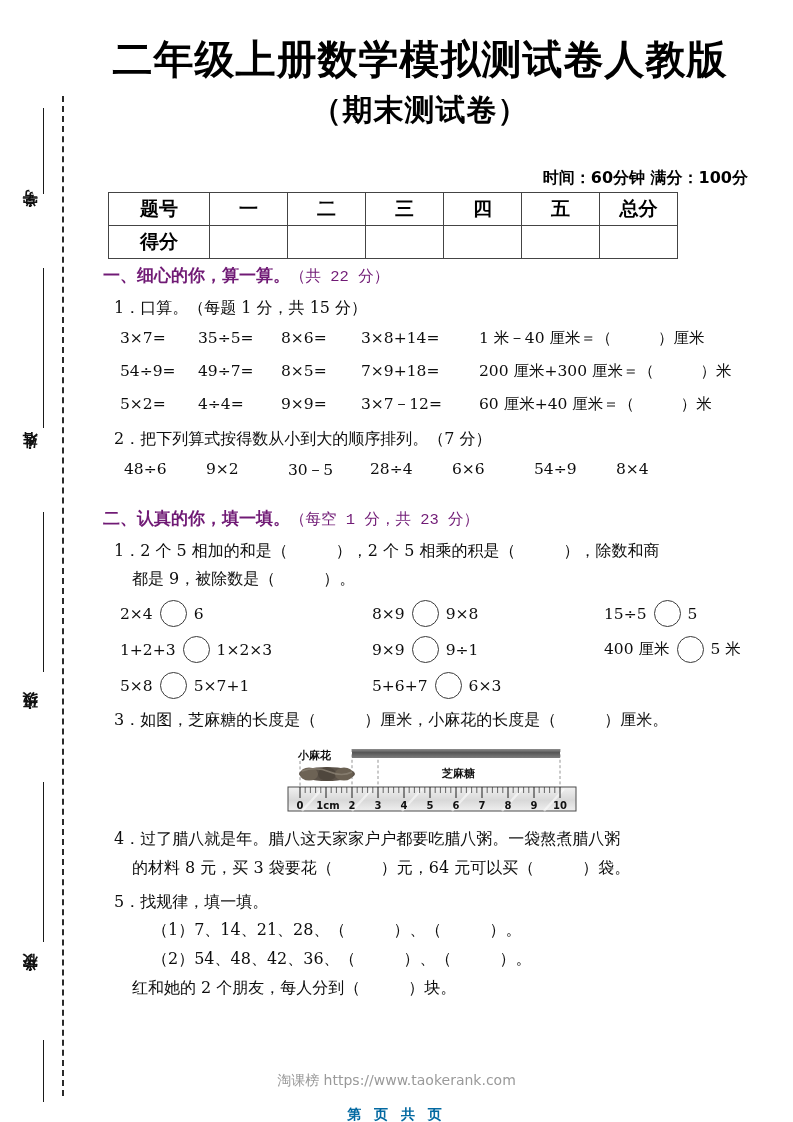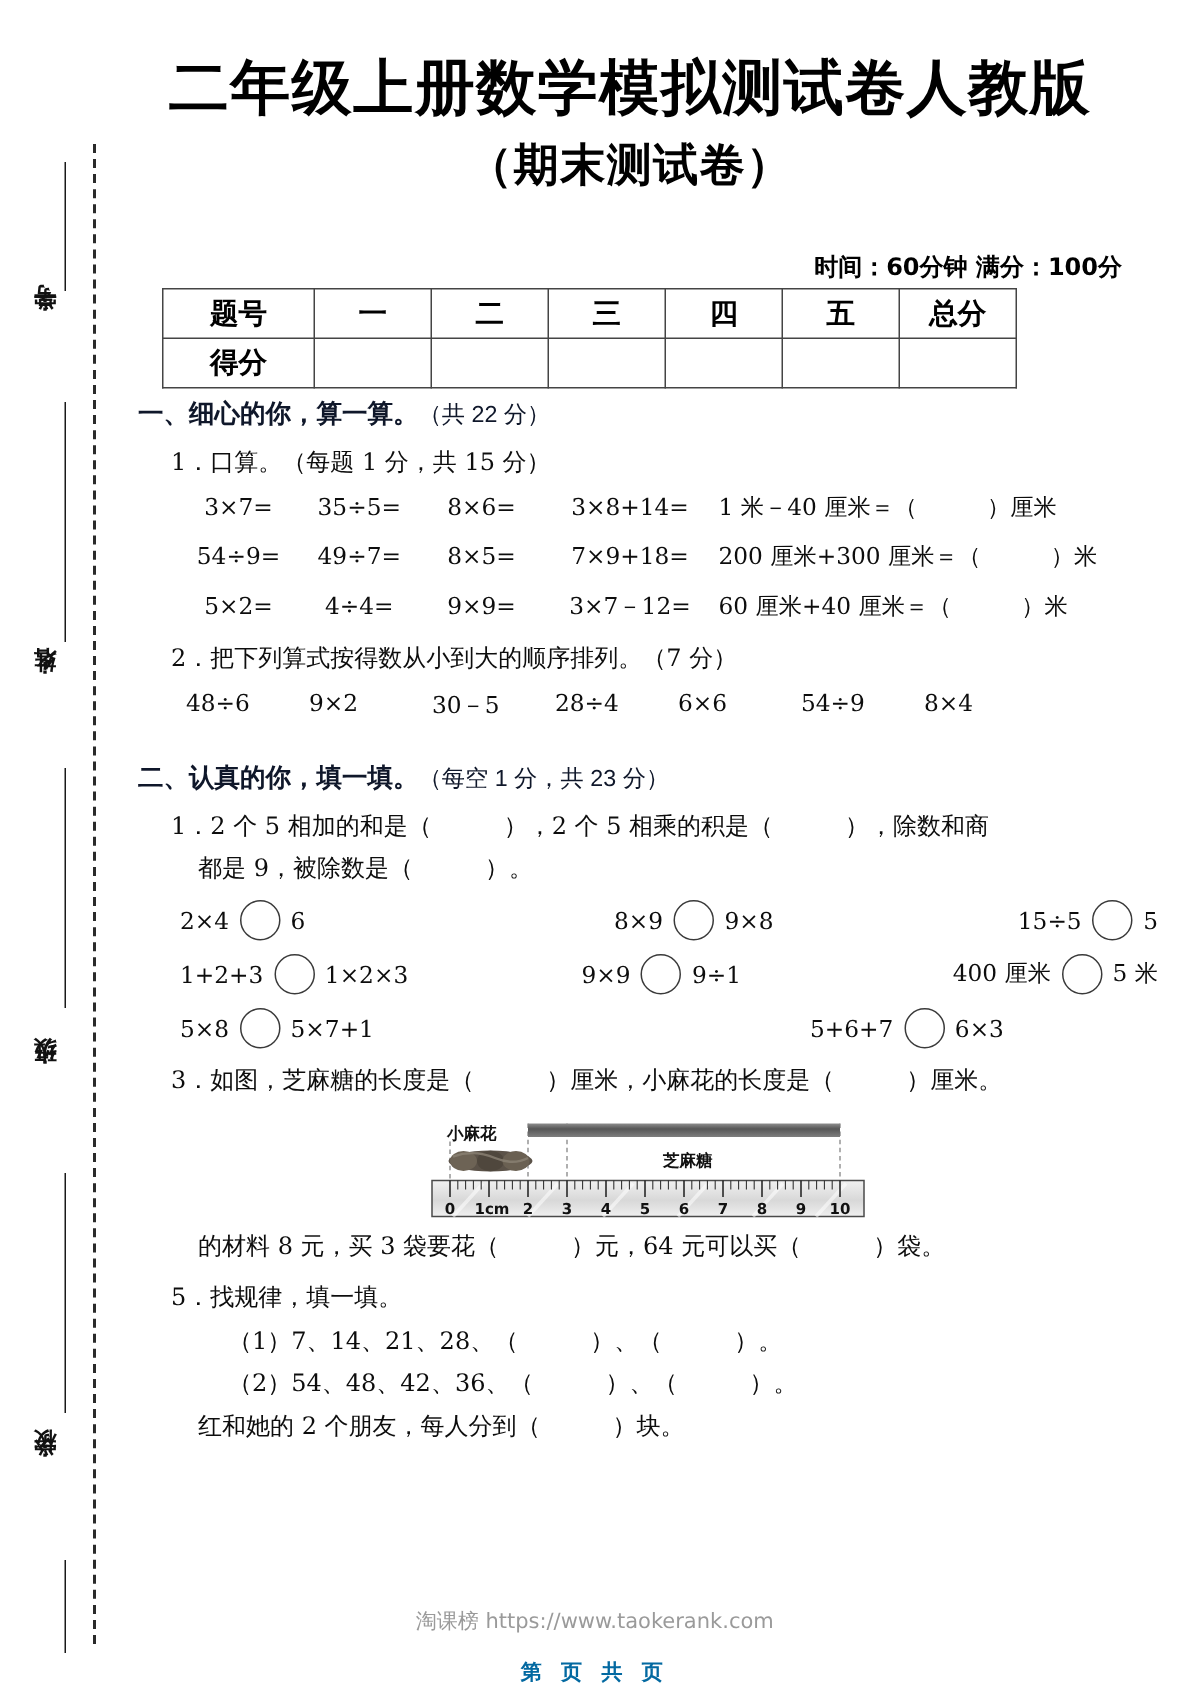--- a/index.html
+++ b/index.html
@@ -67,46 +67,46 @@
     height:30px;
     text-align:center;vertical-align:middle;
     font-family:"DejaVu Sans","Liberation Sans",sans-serif;
     font-weight:bold;font-size:19px;color:#000;
   }
   table.score td.hcell{width:98px;}
 
   
   .content{position:absolute;left:92px;top:262px;width:680px;}
   .sec-head{
-    font-family:Liberation Sans, sans-serif;
-    font-weight:bold;font-size:17px;color:#0f172a;margin-top:2px;
+    font-family:Liberation Mono, monospace;
+    font-weight:bold;font-size:17px;color:#701a75;margin-top:2px;margin-left:11px;
   }
   .sec-head .pts{font-weight:normal;font-size:15.5px;}
   .qline{
     font-size:16px;line-height:1.55;margin-top:9px;
     font-family:"DejaVu Serif","Liberation Serif",serif;
   }
   .indent{padding-left:22px;}
   .indent2{padding-left:40px;}
 
   
-  .calc-rows{margin-top:7px;padding-left:28px;text-align:center;}
+  .calc-rows{margin-top:7px;padding-left:28px;}
   .calc-row{display:flex;align-items:center;margin-bottom:12px;font-size:15.5px;}
   .calc-row .c1{width:78px;}
   .calc-row .c2{width:83px;}
   .calc-row .c3{width:80px;}
   .calc-row .c4{width:118px;}
   .calc-row .c5{white-space:nowrap;}
 
   .order-row{display:flex;padding-left:32px;margin-top:8px;font-size:15.5px;}
   .order-row span{width:82px;}
 
   
   .cmp-block{margin-top:8px;padding-left:28px;}
-  .cmp-row{display:flex;align-items:center;margin-bottom:9px;font-size:15.5px;justify-content:space-between;}
+  .cmp-row{display:flex;align-items:center;margin-bottom:9px;font-size:15.5px;}
   .cmp-cell{display:flex;align-items:center;}
   .cmp-cell.w1{width:252px;}
   .cmp-cell.w2{width:232px;}
   .circ{
     display:inline-block;width:25px;height:25px;
     border:1.3px solid #3a3a3a;border-radius:50%;
     margin:0 7px;flex:0 0 auto;
   }
 
   
@@ -402,20 +402,21 @@
             <text x="174" y="66">6</text>
             <text x="200" y="66">7</text>
             <text x="226" y="66">8</text>
             <text x="252" y="66">9</text>
             <text x="278" y="66">10</text>
           </g>
         </svg>
       </div>
     </div>
 
+    <div class="qline indent" style="margin-top:12px;">4．过了腊八就是年。腊八这天家家户户都要吃腊八粥。一袋熬煮腊八粥</div>
     <div class="qline indent2" style="margin-top:4px;">的材料 8 元，买 3 袋要花（　　　）元，64 元可以买（　　　）袋。</div>
 
     <div class="qline indent">5．找规律，填一填。</div>
     <div class="qline indent2" style="margin-top:4px;padding-left:60px;">（1）7、14、21、28、（　　　）、（　　　）。</div>
     <div class="qline indent2" style="margin-top:4px;padding-left:60px;">（2）54、48、42、36、（　　　）、（　　　）。</div>
 
     <div class="qline indent2" style="margin-top:4px;">红和她的 2 个朋友，每人分到（　　　）块。</div>
   </div>
 
   <div class="footer-wm">淘课榜 https://www.taokerank.com</div>

